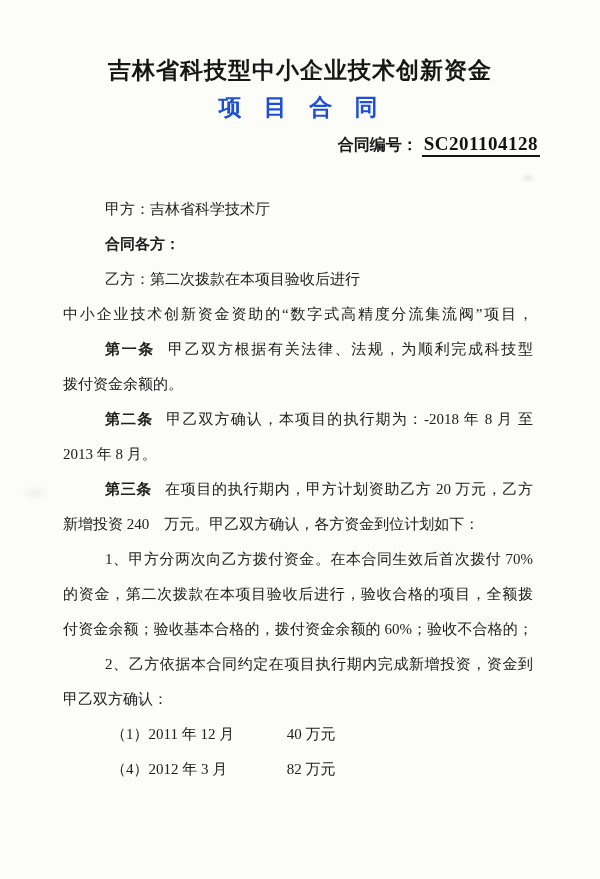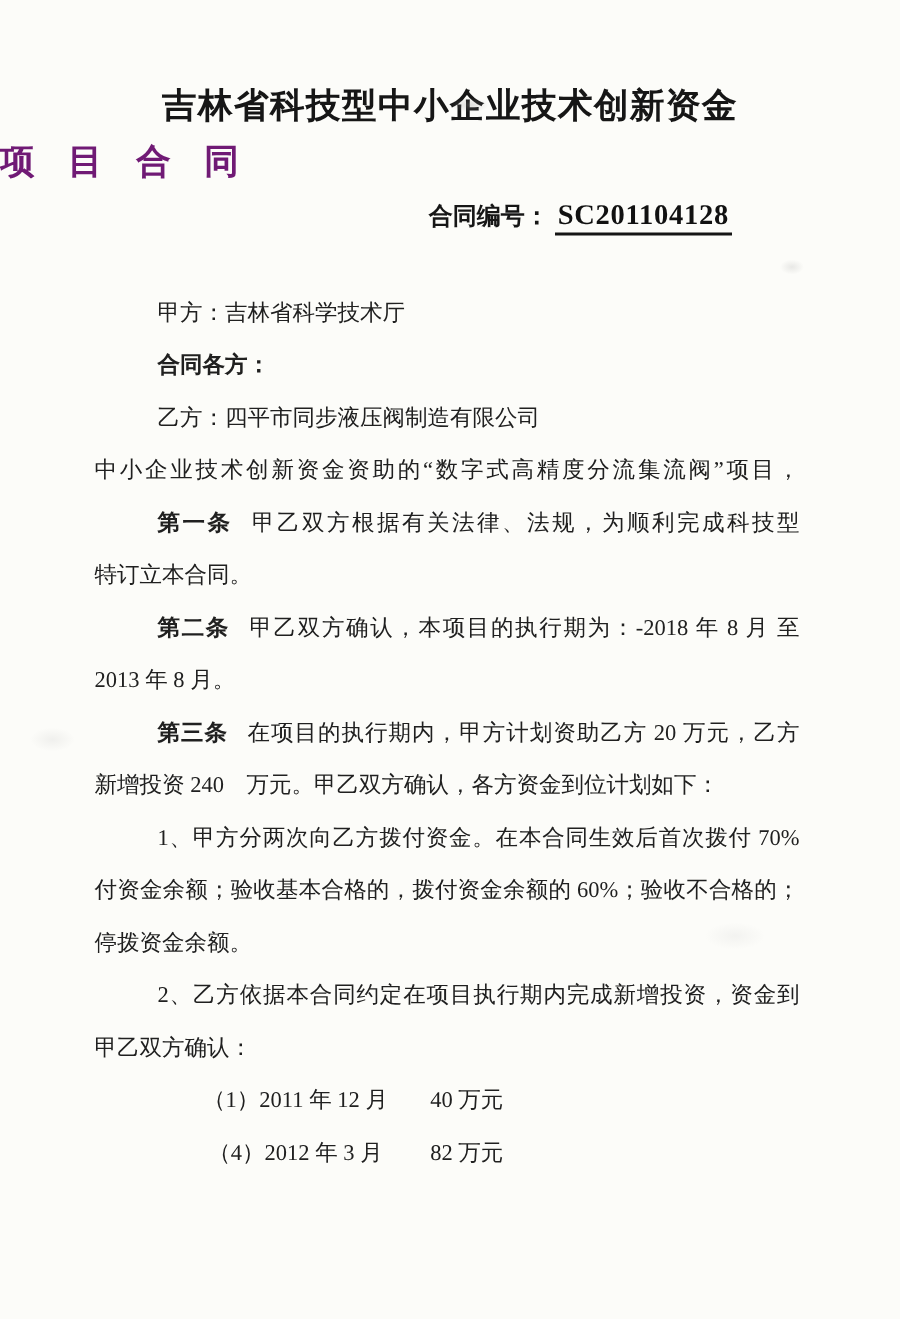--- a/index.html
+++ b/index.html
@@ -29,33 +29,33 @@
     text-align:center;
     font-family:"Liberation Sans","DejaVu Sans",sans-serif;
     font-weight:700;
     font-size:23px;
     line-height:30px;
     color:#161616;
     letter-spacing:1px;
   }
   .doc-subtitle{
     margin:8px 0 0 0;
-    text-align:left;
+    text-align:center;
     font-family:"Liberation Sans","DejaVu Sans",sans-serif;
     font-weight:700;
     font-size:23px;
     line-height:28px;
-    color:#701a75;
+    color:#1d4ed8;
     letter-spacing:4px;
     word-spacing:8px;
   }
   .contract-no-row{
     margin-top:10px;
     text-align:right;
-    padding-right:112px;
+    padding-right:60px;
     line-height:26px;
     white-space:nowrap;
   }
   .cn-label{
     font-family:"Liberation Sans","DejaVu Sans",sans-serif;
     font-weight:700;
     font-size:16px;
     color:#161616;
   }
   .cn-value{
@@ -84,21 +84,21 @@
   }
   .indent{text-indent:42px;}
   .art{font-weight:700;margin-right:13px;}
   .art:empty{display:none;margin:0;}
 
   .sched{
     min-height:35px;line-height:35px;
     padding-left:48px;
     white-space:nowrap;
   }
-  .sched-label{display:inline-block;width:172px;text-align:center;}
+  .sched-label{display:inline-block;width:172px;}
   .sched-amount{display:inline-block;}
 
   .page-footer{
     margin-top:14px;
     text-align:center;
     font-size:12px;
     letter-spacing:3px;
     color:#2a2a2a;
   }
 </style>
@@ -119,35 +119,35 @@
     <span class="cn-label">合同编号：</span>
     <span class="cn-value">SC201104128</span>
   </div>
 
   <div class="textcol">
 
     <div class="line indent"><span>甲方：吉林省科学技术厅</span></div>
 
     <div class="line indent"><b class="art">合同各方：</b><span></span></div>
 
-    <div class="line indent"><span>乙方：四平市同步液压阀制造有限公司</span></div>
+    <div class="line indent"><span>乙方：第二次拨款在本项目验收后进行</span></div>
 
     <div class="line fill"><span>中小企业技术创新资金资助的“数字式高精度分流集流阀”项目，</span></div>
     <div class="line indent fill"><b class="art">第一条</b><span>甲乙双方根据有关法律、法规，为顺利完成科技型</span></div>
-    <div class="line"><span>特订立本合同。</span></div>
+    <div class="line"><span>拨付资金余额的。</span></div>
 
     <div class="line indent fill"><b class="art">第二条</b><span>甲乙双方确认，本项目的执行期为：‑2018 年 8 月 至</span></div>
     <div class="line"><span>2013 年 8 月。</span></div>
 
     <div class="line indent fill"><b class="art">第三条</b><span>在项目的执行期内，甲方计划资助乙方 20 万元，乙方</span></div>
     <div class="line"><span>新增投资 240　万元。甲乙双方确认，各方资金到位计划如下：</span></div>
 
     <div class="line indent fill"><span>1、甲方分两次向乙方拨付资金。在本合同生效后首次拨付 70%</span></div>
+    <div class="line fill"><span>的资金，第二次拨款在本项目验收后进行，验收合格的项目，全额拨</span></div>
     <div class="line fill"><span>付资金余额；验收基本合格的，拨付资金余额的 60%；验收不合格的；</span></div>
-    <div class="line"><span>停拨资金余额。</span></div>
 
     <div class="line indent fill"><span>2、乙方依据本合同约定在项目执行期内完成新增投资，资金到</span></div>
     <div class="line"><span>甲乙双方确认：</span></div>
 
     <div class="sched">
       <span class="sched-label">（1）2011 年 12 月</span>
       <span class="sched-amount">40 万元</span>
     </div>
     <div class="sched">
       <span class="sched-label">（4）2012 年 3 月</span>

